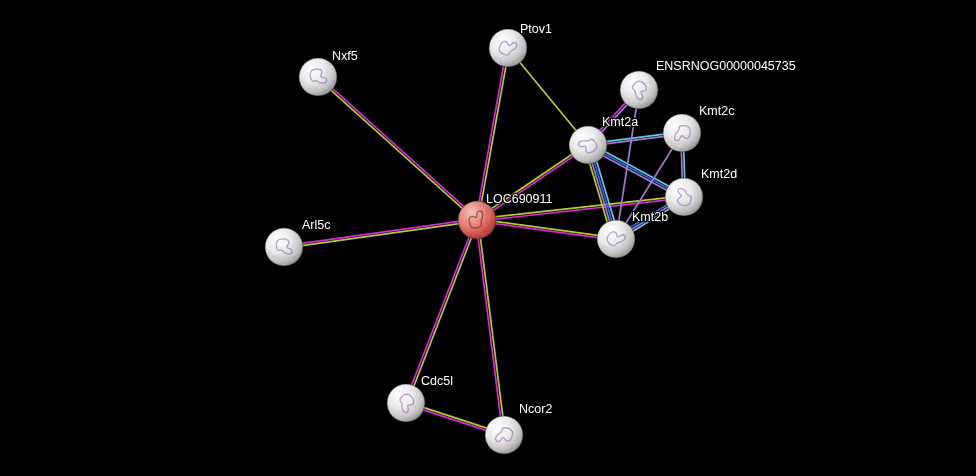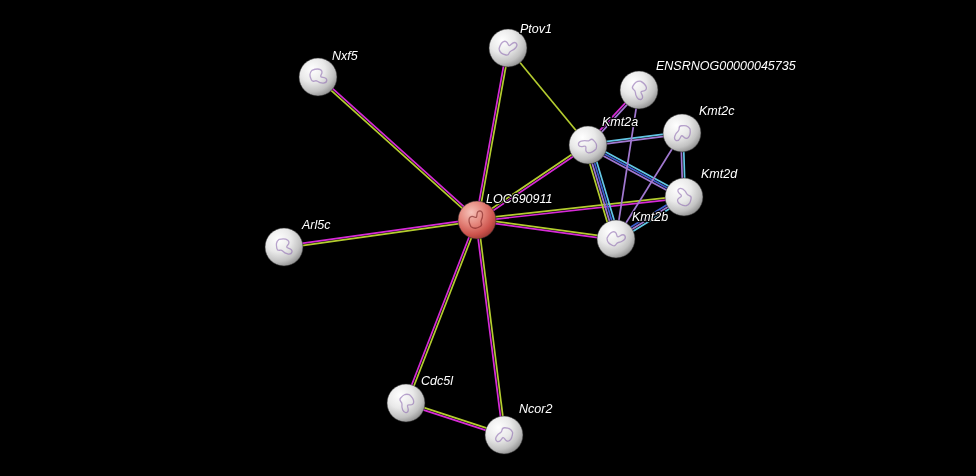--- a/index.html
+++ b/index.html
@@ -1,16 +1,16 @@
 <!DOCTYPE html>
 <html><head>
 <meta charset="utf-8">
 <style>
   html,body{margin:0;padding:0;background:#000;}
-  .stage{position:relative;width:976px;height:476px;background:#000;overflow:hidden;font-style:italic;}
+  .stage{position:relative;width:976px;height:476px;background:#000;overflow:hidden;}
   svg{display:block;}
   .node-label{
     fill:#ffffff;
     font-family:"Liberation Sans", sans-serif;
     font-size:12.5px;
     paint-order:stroke;
     stroke:#000000;
     stroke-width:2.5px;
     stroke-linejoin:round;
   }

